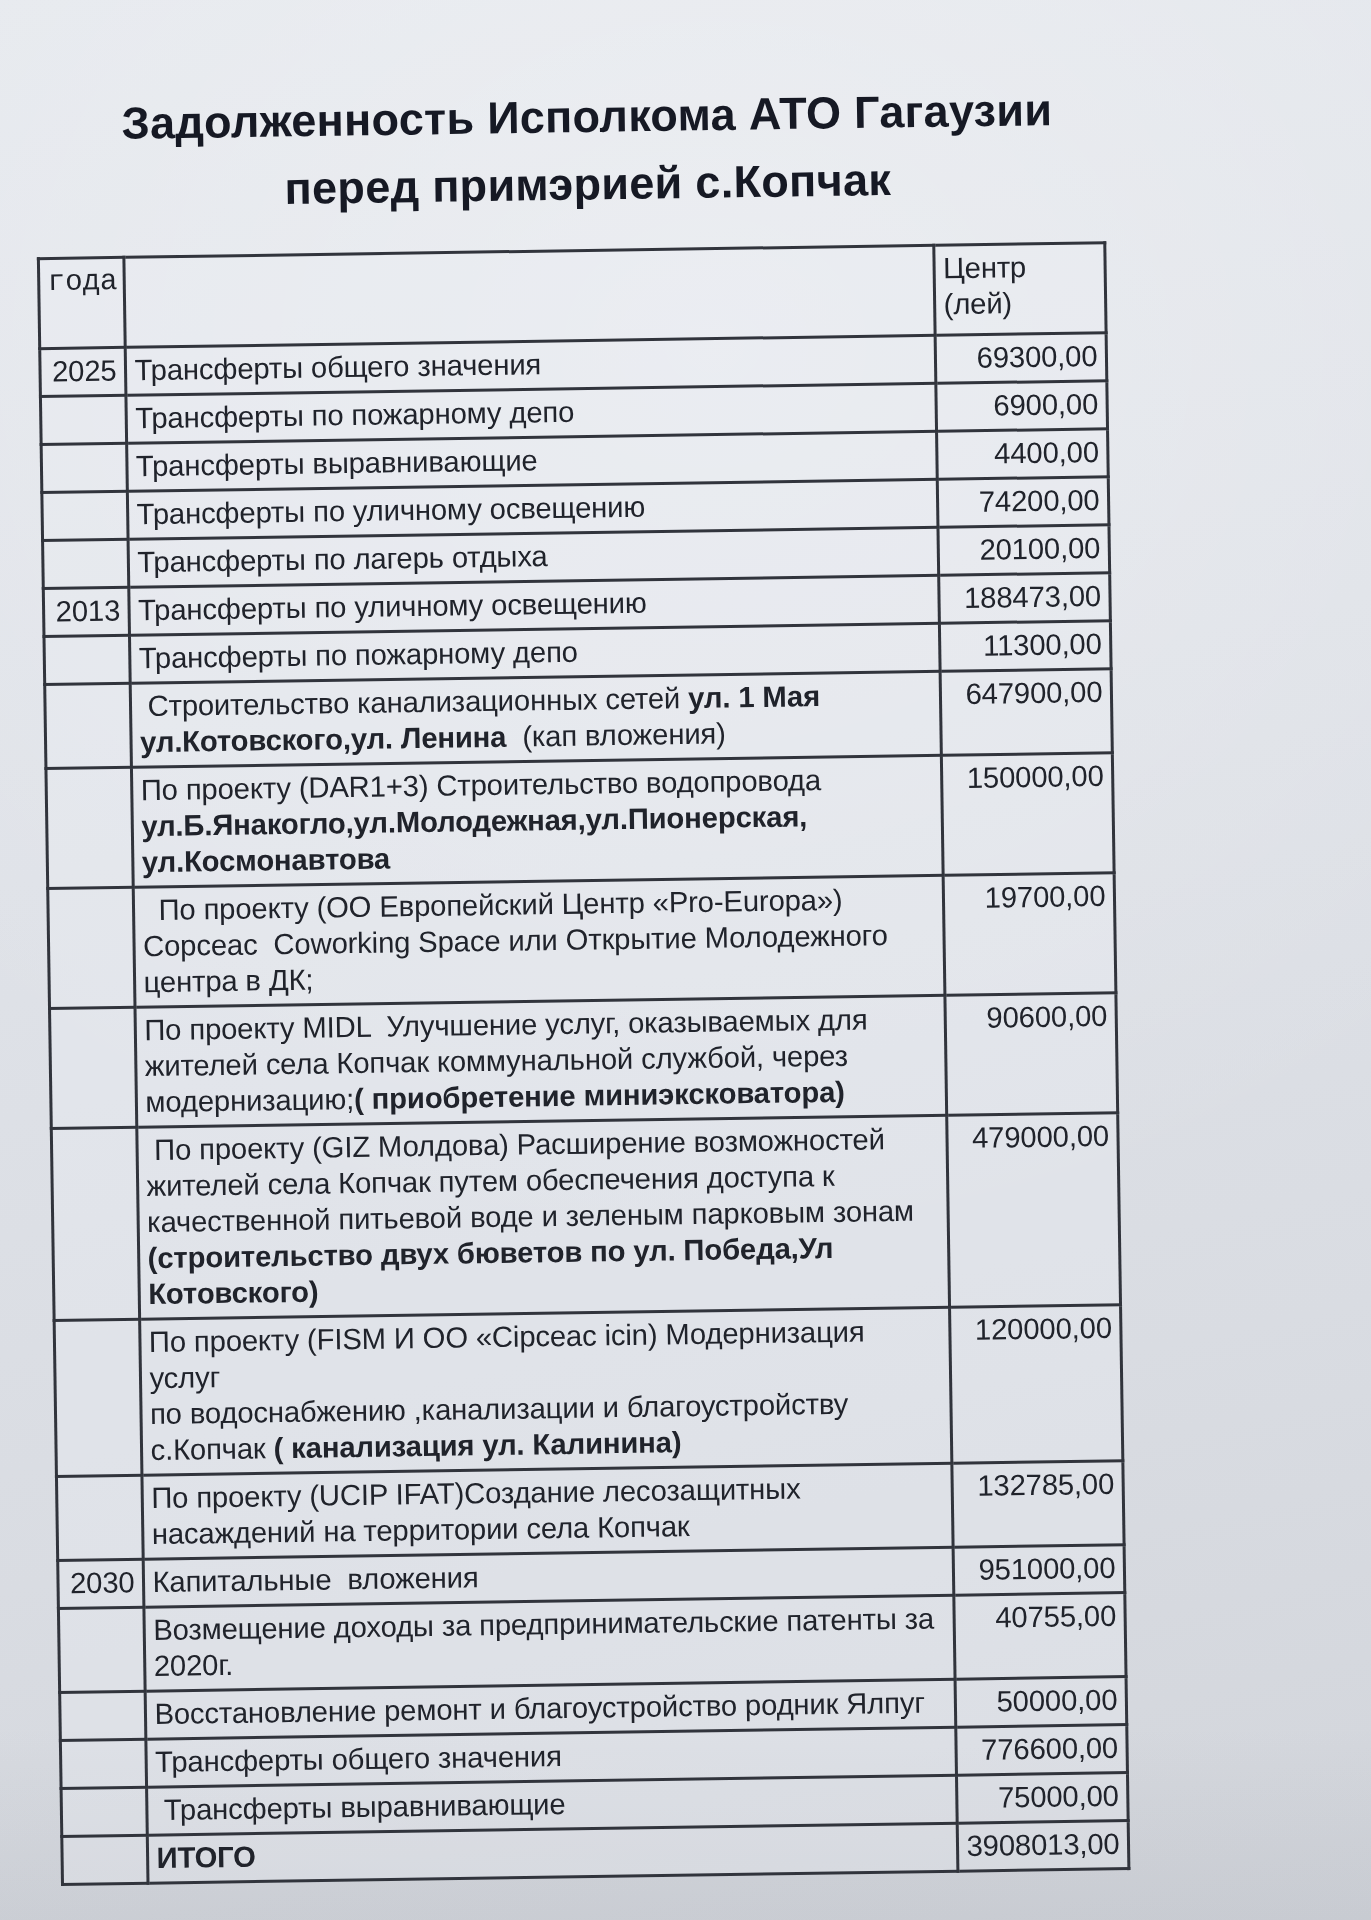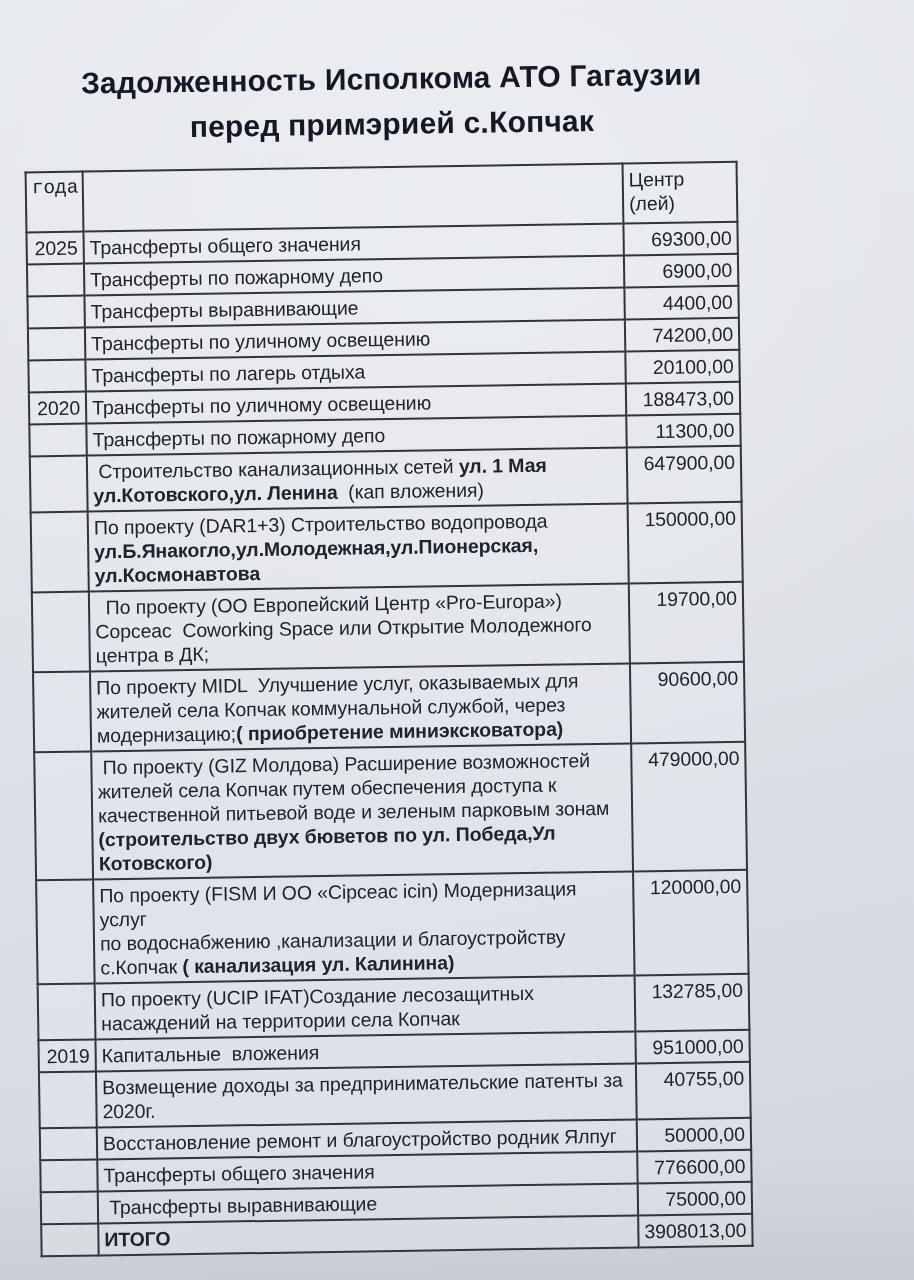--- a/index.html
+++ b/index.html
@@ -108,21 +108,21 @@
           <td class="col-year"></td>
           <td class="col-desc"><span>Трансферты по уличному освещению</span></td>
           <td class="col-amount">74200,00</td>
         </tr>
         <tr>
           <td class="col-year"></td>
           <td class="col-desc"><span>Трансферты по лагерь отдыха</span></td>
           <td class="col-amount">20100,00</td>
         </tr>
         <tr>
-          <td class="col-year">2020</td>
+          <td class="col-year">2013</td>
           <td class="col-desc"><span>Трансферты по уличному освещению</span></td>
           <td class="col-amount">188473,00</td>
         </tr>
         <tr>
           <td class="col-year"></td>
           <td class="col-desc"><span>Трансферты по пожарному депо</span></td>
           <td class="col-amount">11300,00</td>
         </tr>
         <tr>
           <td class="col-year"></td>
@@ -153,21 +153,21 @@
           <td class="col-year"></td>
           <td class="col-desc"><span>По проекту (FISM И ОО «Cipceac icin) Модернизация услуг</span><br><span>по водоснабжению ,канализации и благоустройству</span><br><span>с.Копчак </span><span class="bold">( канализация ул. Калинина)</span></td>
           <td class="col-amount">120000,00</td>
         </tr>
         <tr>
           <td class="col-year"></td>
           <td class="col-desc"><span>По проекту (UCIP IFAT)Создание лесозащитных</span><br><span>насаждений на территории села Копчак</span></td>
           <td class="col-amount">132785,00</td>
         </tr>
         <tr>
-          <td class="col-year">2019</td>
+          <td class="col-year">2030</td>
           <td class="col-desc"><span>Капитальные  вложения</span></td>
           <td class="col-amount">951000,00</td>
         </tr>
         <tr>
           <td class="col-year"></td>
           <td class="col-desc"><span>Возмещение доходы за предпринимательские патенты за</span><br><span>2020г.</span></td>
           <td class="col-amount">40755,00</td>
         </tr>
         <tr>
           <td class="col-year"></td>

